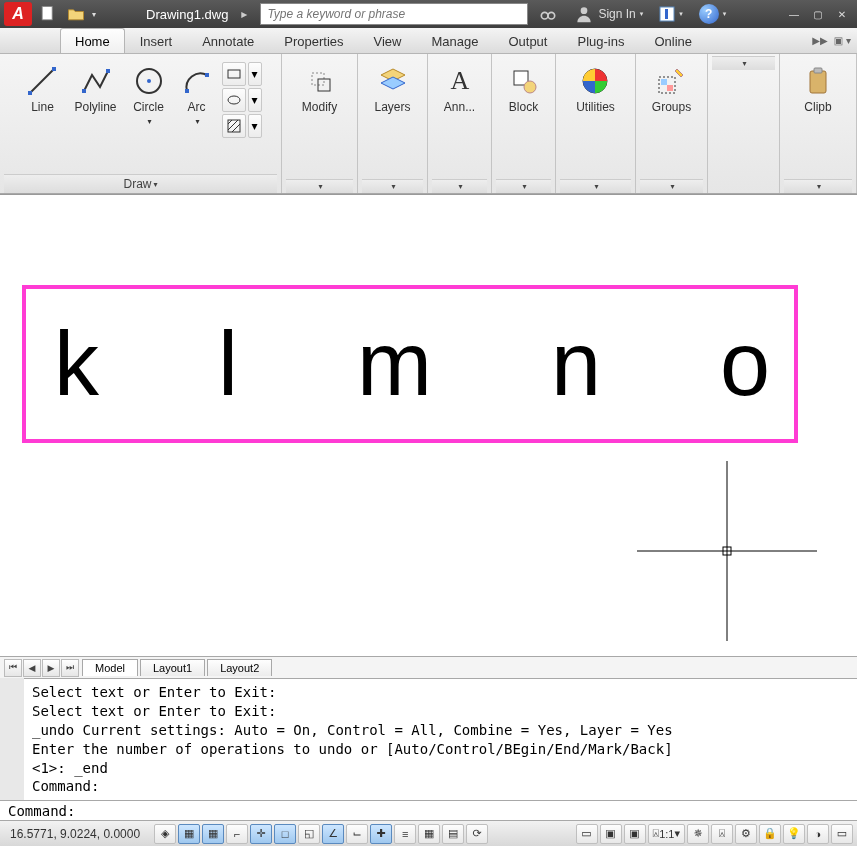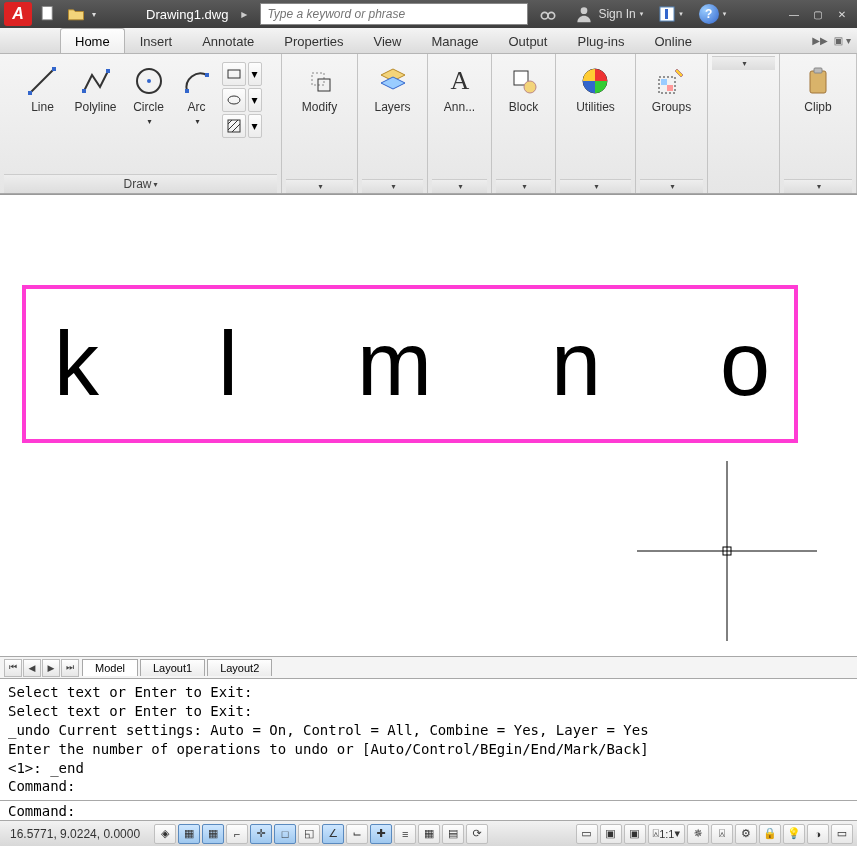--- a/index.html
+++ b/index.html
@@ -47,21 +47,21 @@
 .crosshair { position: absolute; right: 40px; bottom: 15px; width: 180px; height: 180px; pointer-events: none; }
 .crosshair line { stroke: #000; stroke-width: 1; }
 
 
 .layout-tabs { height: 22px; background: #f4f4f4; border-top: 1px solid #a8a8a8; display: flex; align-items: center; padding-left: 4px; }
 .nav-arrow { width: 18px; height: 18px; border: 1px solid #bbb; background: linear-gradient(#fff,#e6e6e6); display: flex; align-items: center; justify-content: center; font-size: 9px; color: #444; margin-right: 1px; }
 .ltab { padding: 2px 12px; border: 1px solid #a8a8a8; border-bottom: none; background: linear-gradient(#fefefe,#ececec); margin-left: 2px; font-size: 11px; cursor: default; }
 .ltab.active { background: #fff; font-weight: normal; }
 
 
-.cmd-history { height: 122px; background: #fff; border-top: 1px solid #a8a8a8; font-family: Consolas, monospace; font-size: 14px; padding: 4px 8px; overflow: hidden; color: #000; line-height: 1.35; }
+.cmd-history { height: 122px; background: #fff; border-top: 1px solid #a8a8a8; font-family: Consolas, monospace; font-size: 14px; padding: 4px 8px; overflow: hidden; color: #000; line-height: 1.35; margin-left: 24px; }
 .cmd-line { border-top: 1px solid #a8a8a8; background: #fff; font-family: Consolas, monospace; font-size: 14px; padding: 2px 8px; height: 20px; }
 
 
 .statusbar { height: 26px; background: linear-gradient(#f2f2f2,#d8d8d8); border-top: 1px solid #a8a8a8; display: flex; align-items: center; font-size: 12px; color: #333; padding: 0 4px; gap: 2px; }
 .status-coords { padding: 0 6px; margin-right: 6px; }
 .st-btn { width: 22px; height: 20px; border: 1px solid #bfbfbf; background: linear-gradient(#fdfdfd,#e8e8e8); display: flex; align-items: center; justify-content: center; font-size: 11px; border-radius: 2px; }
 .st-btn.on { background: linear-gradient(#cde6ff,#9fc8ef); border-color: #5a8abf; }
 .st-spacer { flex: 1; }
 .drop-arrow { font-size: 8px; margin-left: 2px; }
 </style>

